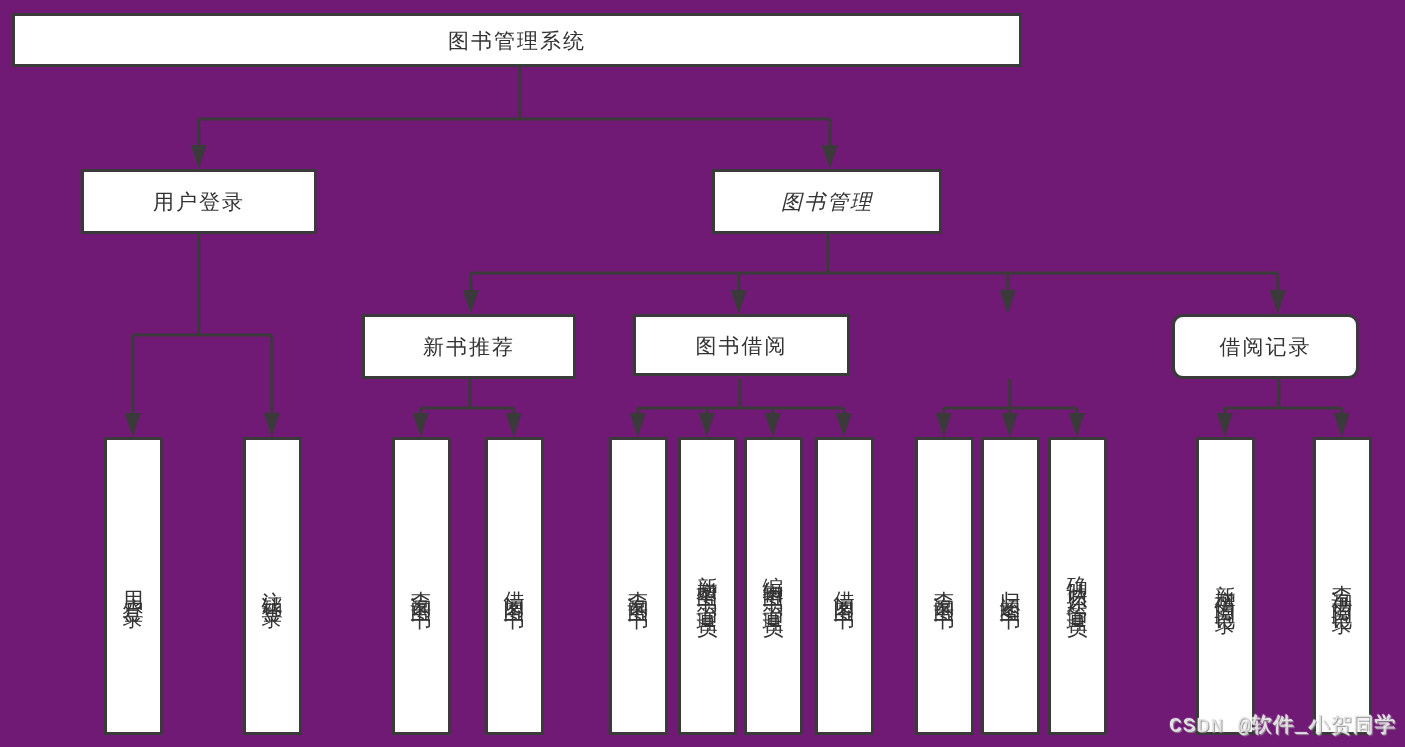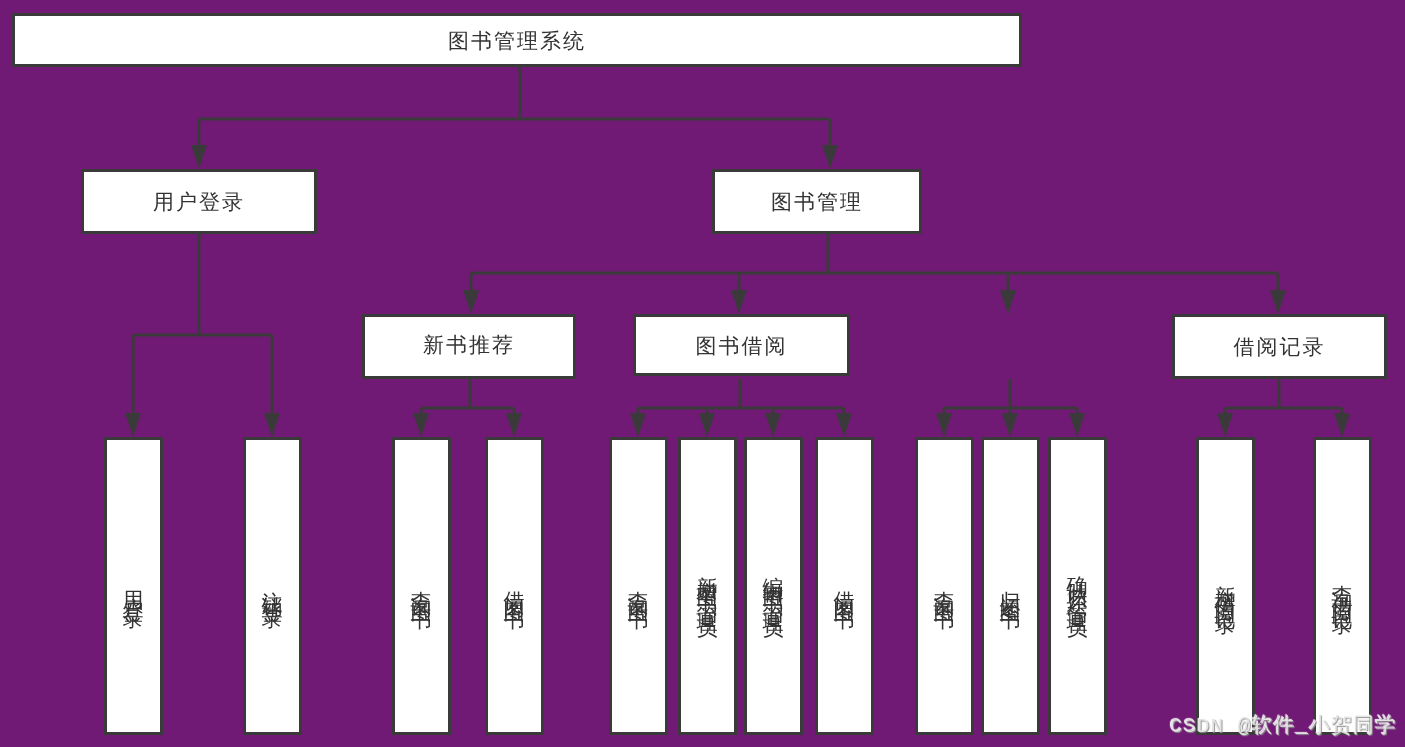--- a/index.html
+++ b/index.html
@@ -41,26 +41,26 @@
     font-size: 21px;
     writing-mode: vertical-rl;
     text-orientation: mixed;
     letter-spacing: 6px;
     line-height: 1;
     padding: 10px 0;
   }
   .node.root { left: 12px;  top: 13px;  width: 1010px; height: 54px; }
 
   .node.l2a  { left: 81px;  top: 169px; width: 236px;  height: 65px; }
-  .node.l2b  { left: 712px; top: 169px; width: 210px;  height: 65px; }
+  .node.l2b  { left: 712px; top: 169px; width: 230px;  height: 65px; font-style: italic; }
 
-  .node.l3a  { left: 362px;  top: 314px; width: 214px; height: 65px; font-family: Liberation Mono, monospace; }
+  .node.l3a  { left: 362px;  top: 314px; width: 214px; height: 65px; }
   .node.l3b  { left: 633px;  top: 314px; width: 217px; height: 62px; }
   .node.l3c  { left: 902px;  top: 314px; width: 216px; height: 65px; }
-  .node.l3d  { left: 1172px; top: 314px; width: 215px; height: 65px; }
+  .node.l3d  { left: 1172px; top: 314px; width: 187px; height: 65px; border-radius: 11px; }
 
   .node.v       { top: 437px; height: 298px; width: 59px; }
   .node.leaf1   { left: 104px; }
   .node.leaf2   { left: 243px; }
   .node.leaf3   { left: 392px; }
   .node.leaf4   { left: 485px; }
   .node.leaf5   { left: 609px; }
   .node.leaf6   { left: 678px; }
   .node.leaf7   { left: 744px; }
   .node.leaf8   { left: 815px; }

